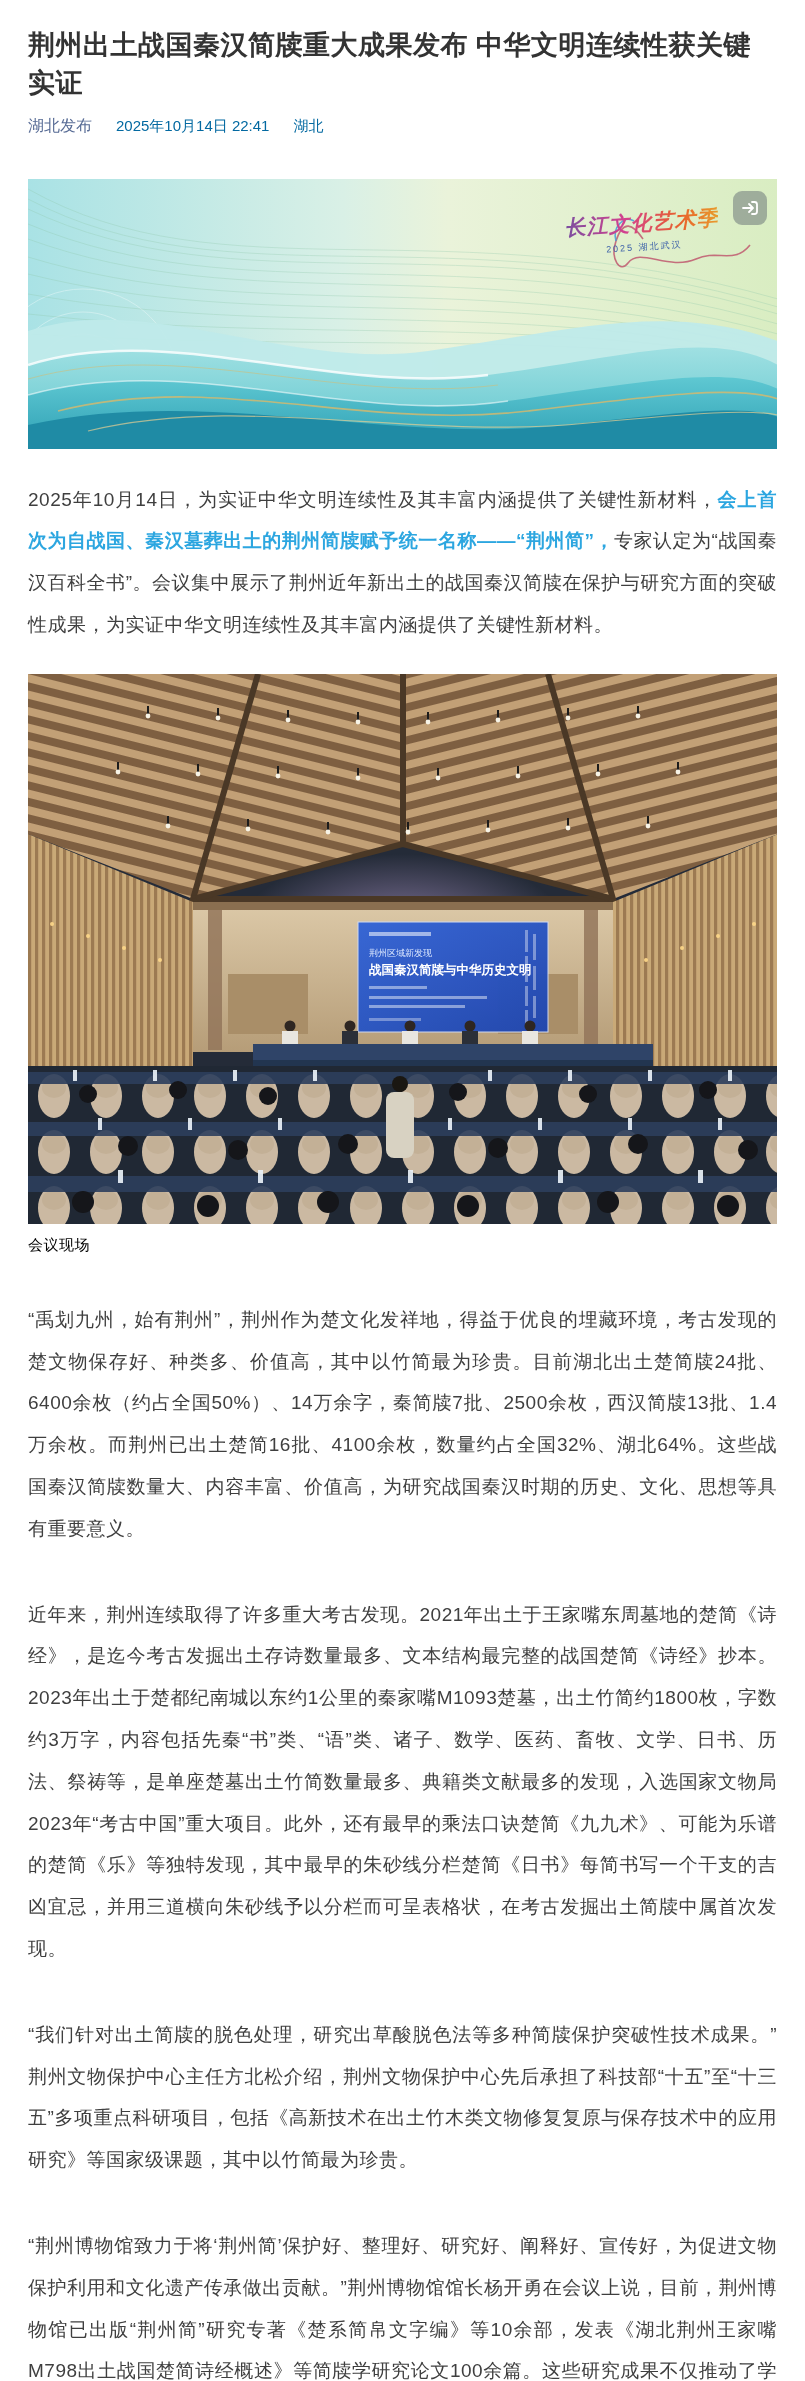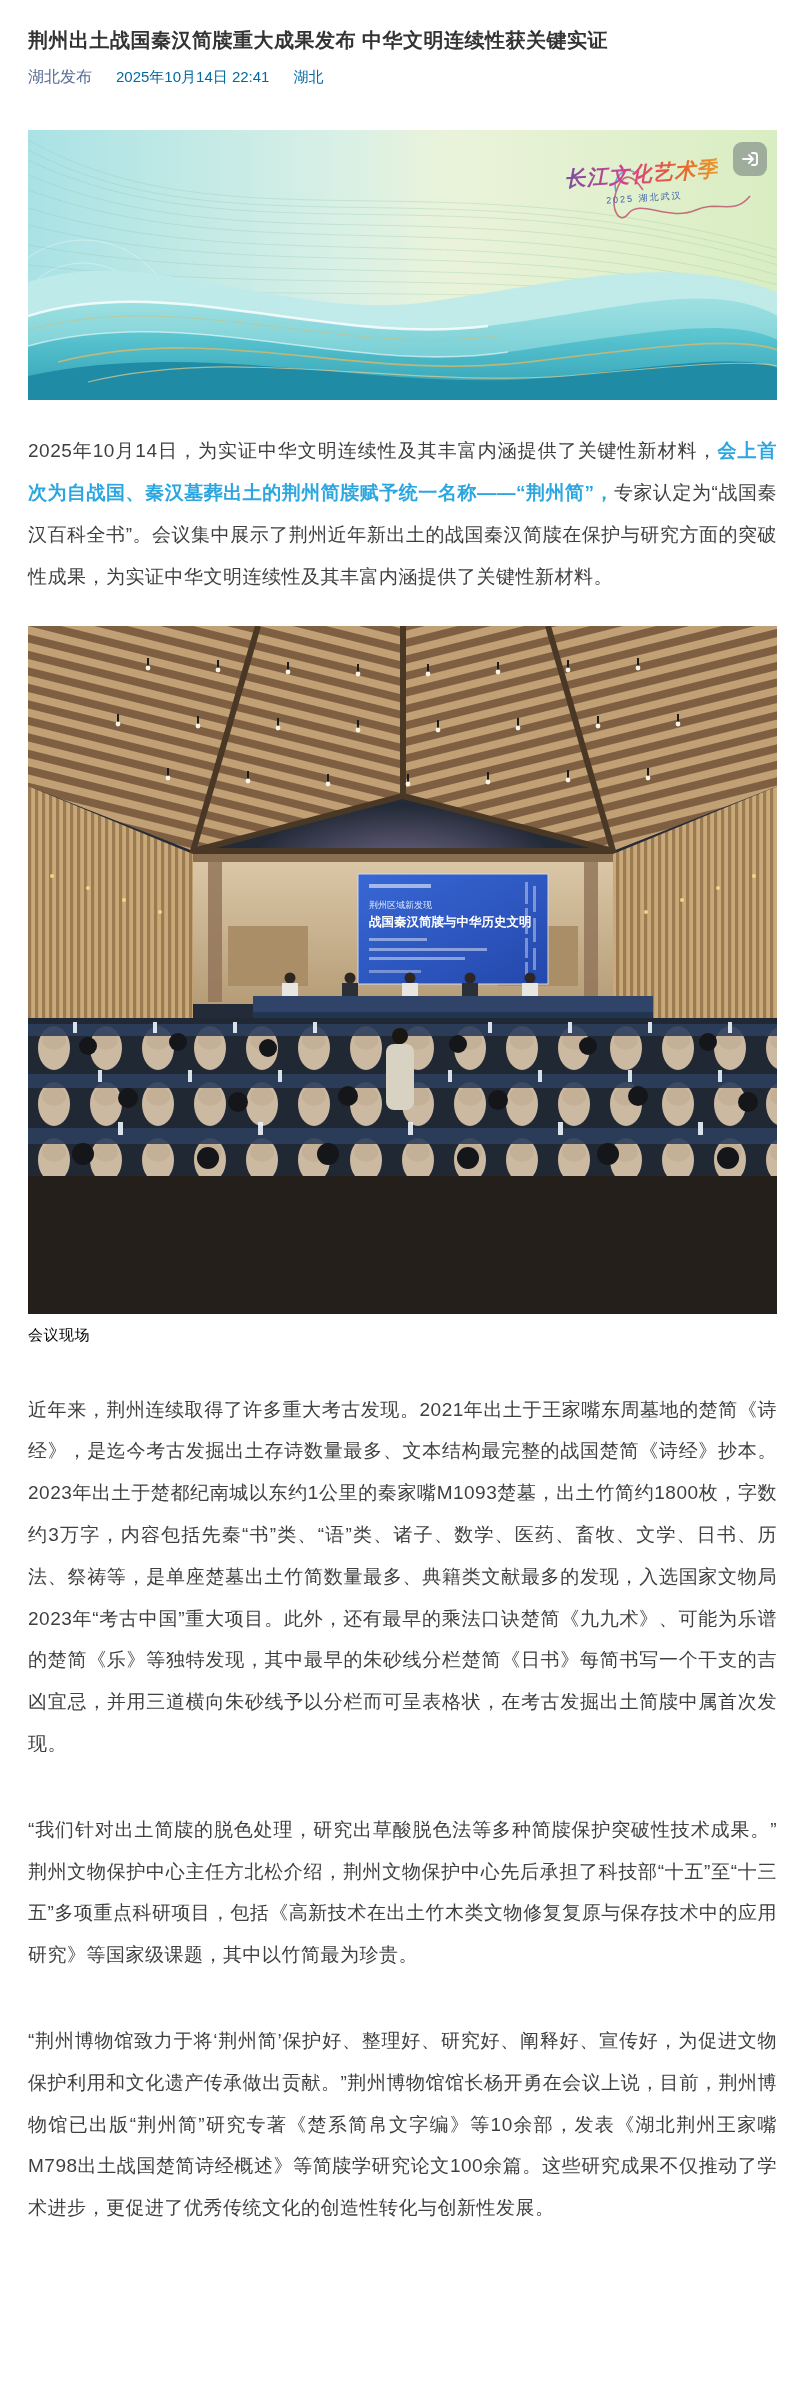--- a/index.html
+++ b/index.html
@@ -1,35 +1,35 @@
 <!DOCTYPE html>
 <html lang="zh"><head>
 <meta charset="utf-8">
 <style>
   html,body{margin:0;padding:0;background:#ffffff;}
   body{width:805px;font-family:"Liberation Sans","DejaVu Sans",sans-serif;color:#3f3f3f;}
   .wrap{padding:2px 28px 18px;}
-  h1.title{font-size:20px;line-height:1.42;color:#333;font-weight:700;margin:24px 0 0;letter-spacing:.5px;}
+  h1.title{font-size:27px;line-height:1.42;color:#333;font-weight:700;margin:24px 0 0;letter-spacing:.5px;}
   .meta{margin-top:13px;display:flex;align-items:baseline;gap:24px;font-size:15px;}
   .meta .source{color:#576b95;font-size:16px;text-decoration:none;cursor:pointer;}
   .meta .dim{color:#0369a1;}
   .banner{position:relative;margin-top:42px;height:270px;overflow:hidden;background:#cdeee9;}
   .banner svg{display:block;}
   .banner .logo{position:absolute;top:30px;right:58px;text-align:left;transform:rotate(-4deg);pointer-events:none;}
   .banner .logo .lt{font-size:21px;font-weight:700;font-style:italic;letter-spacing:1px;
      background:linear-gradient(90deg,#7a4fa0,#d4418e 40%,#e8612c 75%,#e89b2c);
      -webkit-background-clip:text;background-clip:text;color:#c4457e;-webkit-text-fill-color:transparent;}
   .banner .logo .ls{font-size:9px;color:#3a5fa8;letter-spacing:2px;margin-top:4px;padding-left:40px;}
   .corner-btn{position:absolute;top:12px;right:10px;width:34px;height:34px;border-radius:9px;
      background:rgba(110,120,122,.55);display:flex;align-items:center;justify-content:center;cursor:pointer;}
   p.body-p{font-size:19px;line-height:2.2;letter-spacing:.5px;text-align:justify;margin:44px 0 0;color:#3f3f3f;}
   p.first{margin-top:30px;}
   .hl{color:#2ca6e0;font-weight:700;}
   figure{margin:28px 0 0;}
-  .photo{height:688px;overflow:hidden;background:#241f1b;font-family:Liberation Mono, monospace;}
+  .photo{height:550px;overflow:hidden;background:#241f1b;font-family:Liberation Mono, monospace;}
   .photo svg{display:block;}
   figcaption{margin-top:12px;font-size:15px;color:#000000;letter-spacing:.5px;}
 </style>
 </head>
 <body>
 
 <div class="wrap">
 
   <h1 class="title">荆州出土战国秦汉简牍重大成果发布 中华文明连续性获关键实证</h1>
 
@@ -331,17 +331,18 @@
               <rect x="380" y="496" width="5" height="13"></rect>
               <rect x="530" y="496" width="5" height="13"></rect>
               <rect x="670" y="496" width="5" height="13"></rect>
           </g>
         </g>
       </svg>
     </div>
     <figcaption>会议现场</figcaption>
   </figure>
 
+  <p class="body-p">“禹划九州，始有荆州”，荆州作为楚文化发祥地，得益于优良的埋藏环境，考古发现的楚文物保存好、种类多、价值高，其中以竹简最为珍贵。目前湖北出土楚简牍24批、6400余枚（约占全国50%）、14万余字，秦简牍7批、2500余枚，西汉简牍13批、1.4万余枚。而荆州已出土楚简16批、4100余枚，数量约占全国32%、湖北64%。这些战国秦汉简牍数量大、内容丰富、价值高，为研究战国秦汉时期的历史、文化、思想等具有重要意义。</p>
   <p class="body-p">近年来，荆州连续取得了许多重大考古发现。2021年出土于王家嘴东周墓地的楚简《诗经》，是迄今考古发掘出土存诗数量最多、文本结构最完整的战国楚简《诗经》抄本。 2023年出土于楚都纪南城以东约1公里的秦家嘴M1093楚墓，出土竹简约1800枚，字数约3万字，内容包括先秦“书”类、“语”类、诸子、数学、医药、畜牧、文学、日书、历法、祭祷等，是单座楚墓出土竹简数量最多、典籍类文献最多的发现，入选国家文物局2023年“考古中国”重大项目。此外，还有最早的乘法口诀楚简《九九术》、可能为乐谱的楚简《乐》等独特发现，其中最早的朱砂线分栏楚简《日书》每简书写一个干支的吉凶宜忌，并用三道横向朱砂线予以分栏而可呈表格状，在考古发掘出土简牍中属首次发现。</p>
   <p class="body-p">“我们针对出土简牍的脱色处理，研究出草酸脱色法等多种简牍保护突破性技术成果。”荆州文物保护中心主任方北松介绍，荆州文物保护中心先后承担了科技部“十五”至“十三五”多项重点科研项目，包括《高新技术在出土竹木类文物修复复原与保存技术中的应用研究》等国家级课题，其中以竹简最为珍贵。</p>
   <p class="body-p">“荆州博物馆致力于将‘荆州简’保护好、整理好、研究好、阐释好、宣传好，为促进文物保护利用和文化遗产传承做出贡献。”荆州博物馆馆长杨开勇在会议上说，目前，荆州博物馆已出版“荆州简”研究专著《楚系简帛文字编》等10余部，发表《湖北荆州王家嘴M798出土战国楚简诗经概述》等简牍学研究论文100余篇。这些研究成果不仅推动了学术进步，更促进了优秀传统文化的创造性转化与创新性发展。</p>
 
 </div>
 
 </body></html>

